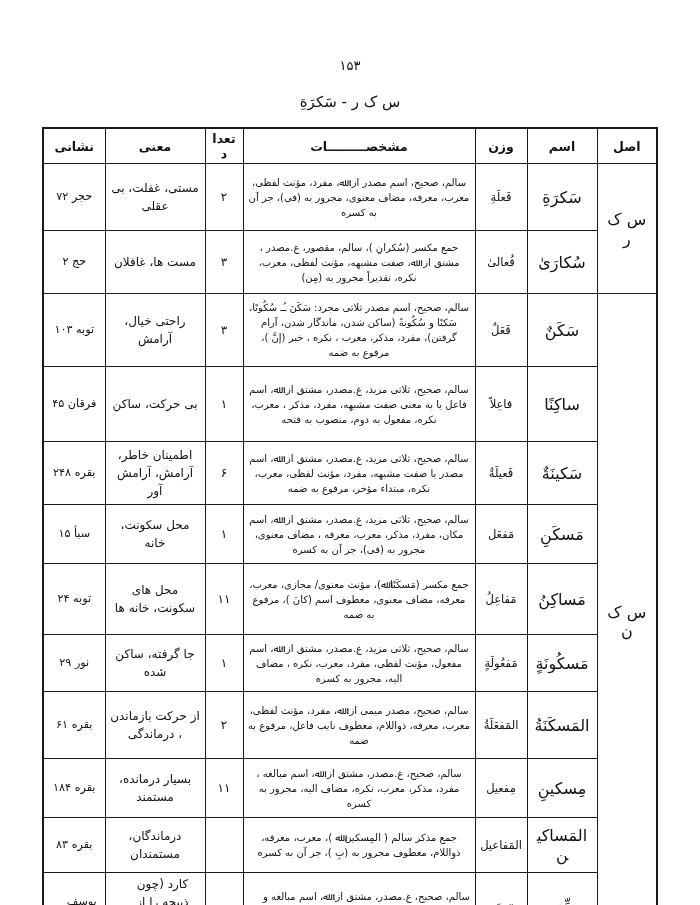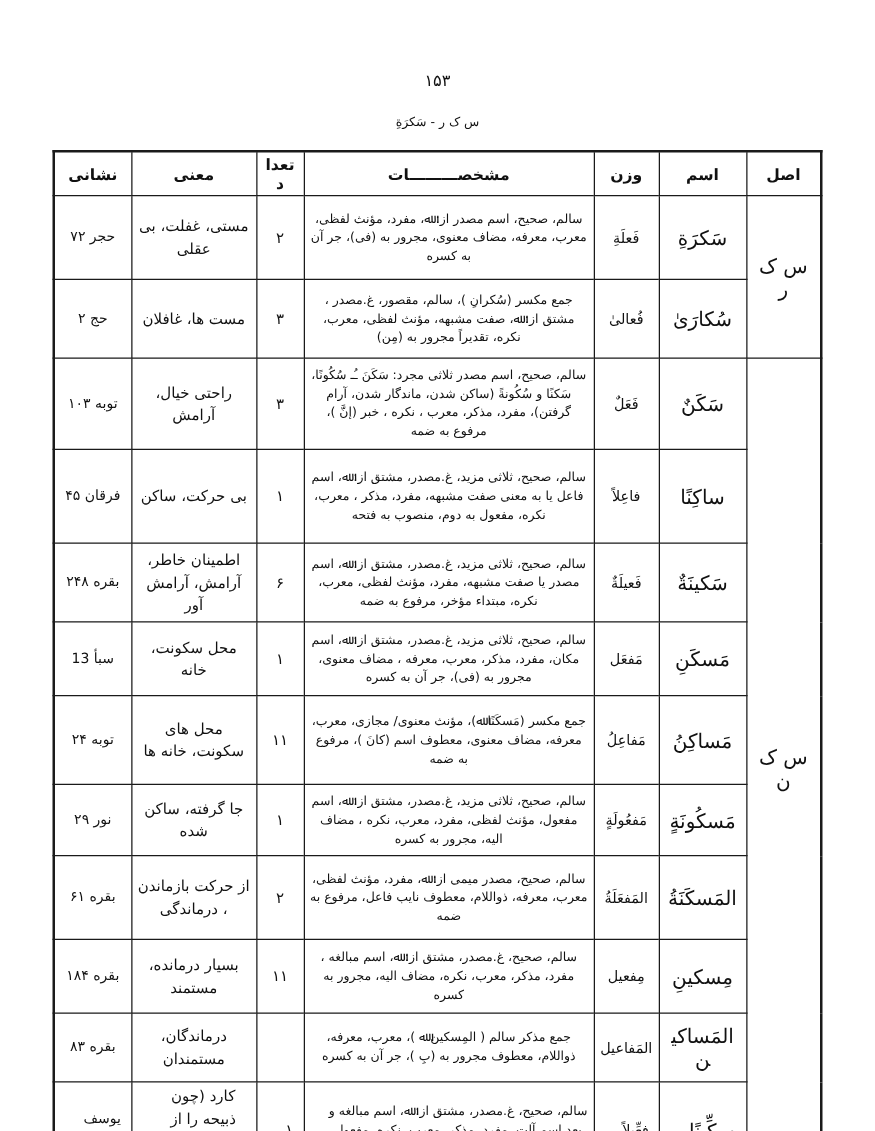--- a/index.html
+++ b/index.html
@@ -4,21 +4,21 @@
 <style>
   html,body { margin:0; padding:0; background:#ffffff; }
   body {
     width:700px; height:905px;
     font-family:"DejaVu Sans", sans-serif;
     color:#111;
     -webkit-font-smoothing:antialiased;
   }
   .page { position:relative; width:700px; height:905px; overflow:hidden;margin-top:34px; }
   .pagenum { padding-top:24px; text-align:center; font-size:13px; letter-spacing:1px; }
-  .doc-title { margin-top:20px; text-align:center; font-size:10px; direction:rtl; }
+  .doc-title { margin-top:20px; text-align:center; font-size:15px; direction:rtl; }
   table.morph {
     margin:16px auto 0;
     width:614px;
     border-collapse:collapse;
     direction:rtl;
     table-layout:fixed;
     border:2px solid #1a1a1a;
   }
   table.morph th, table.morph td {
     border:1.2px solid #1a1a1a;
@@ -116,21 +116,21 @@
         <td class="mani">اطمینان خاطر، آرامش، آرامش آور</td>
         <td class="nesh">بقره ۲۴۸</td>
       </tr>
 
       <tr class="r6">
         <td class="esm">مَسكَنِ</td>
         <td class="vazn">مَفعَل</td>
         <td class="mosh">سالم، صحیح، ثلاثی مزید، غ.مصدر، مشتق از: ﷲ، اسم مکان، مفرد، مذکر، معرب، معرفه ، مضاف معنوی، مجرور به (فی)، جر آن به کسره</td>
         <td class="tedad">۱</td>
         <td class="mani">محل سکونت، خانه</td>
-        <td class="nesh">سبأ 13</td>
+        <td class="nesh">سبأ ۱۵</td>
       </tr>
 
       <tr class="r7">
         <td class="esm">مَساكِنُ</td>
         <td class="vazn">مَفاعِلُ</td>
         <td class="mosh">جمع مکسر (مَسكَنًا ﷲ)، مؤنث معنوی/ مجازی، معرب، معرفه، مضاف معنوی، معطوف اسم (كانَ )، مرفوع به ضمه</td>
         <td class="tedad">۱۱</td>
         <td class="mani">محل های سکونت، خانه ها</td>
         <td class="nesh">توبه ۲۴</td>
       </tr>

